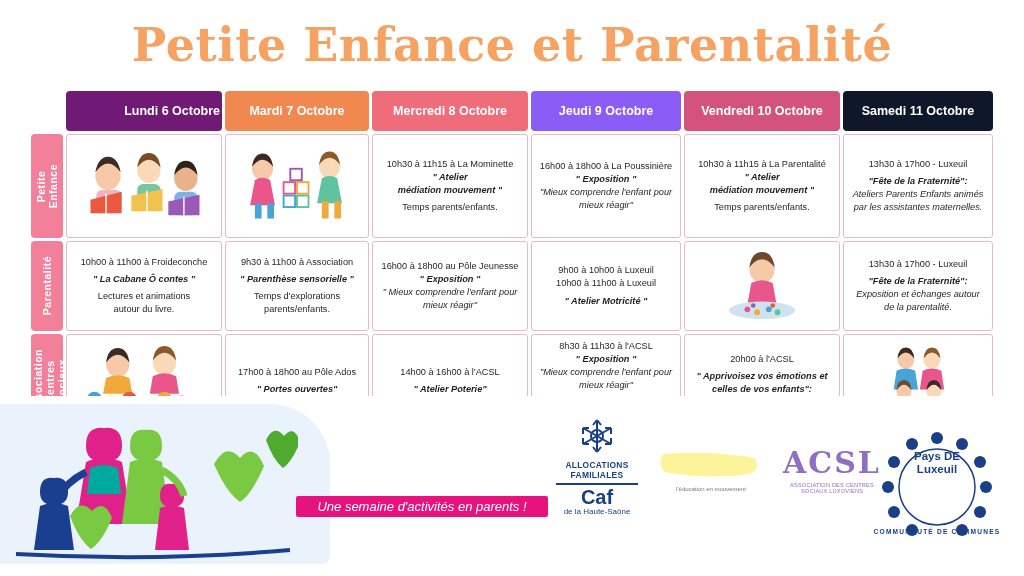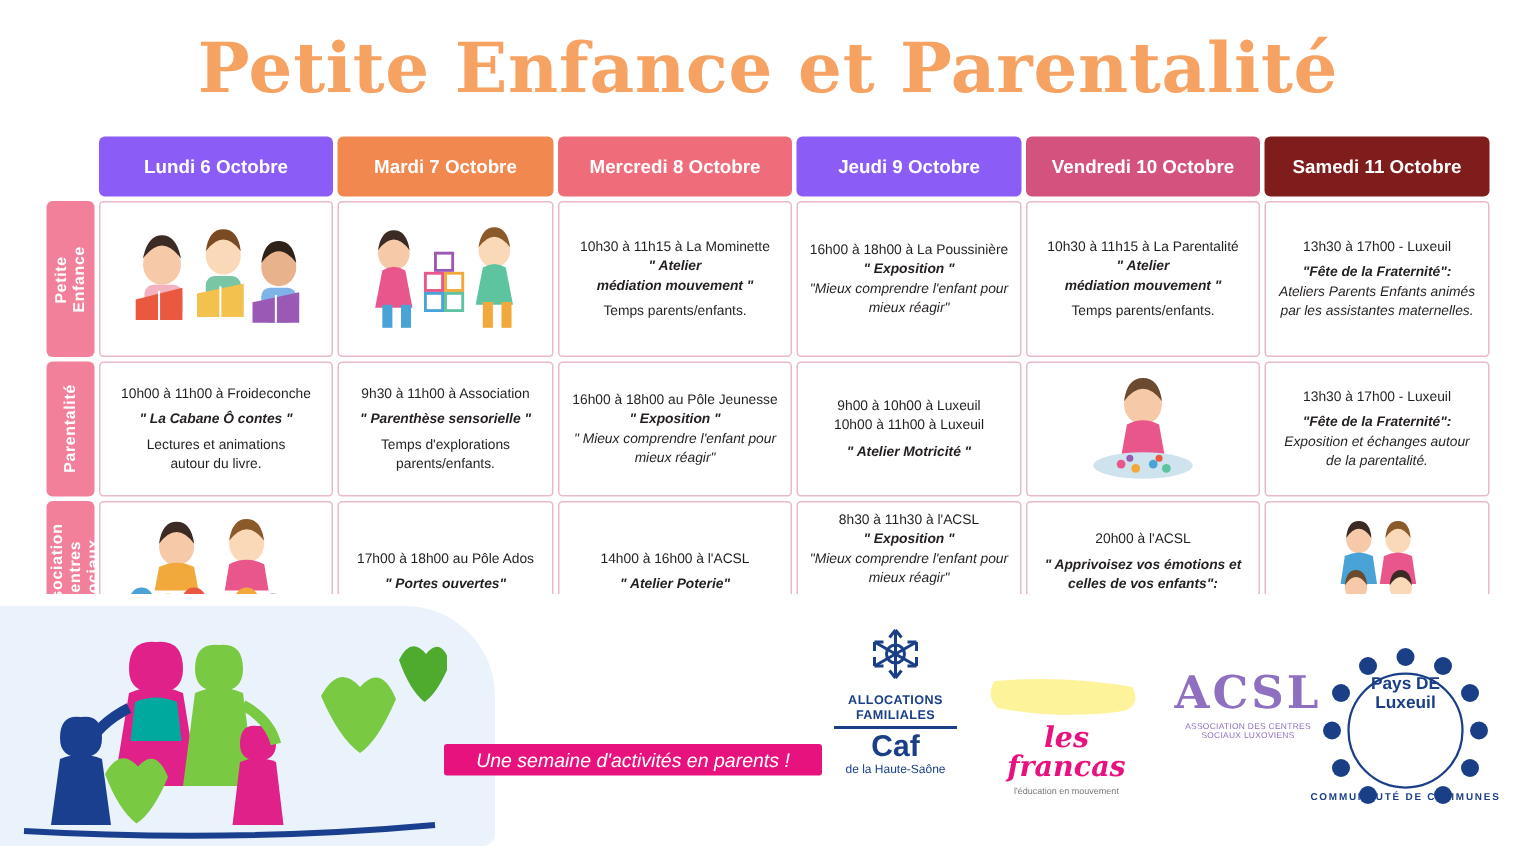--- a/index.html
+++ b/index.html
@@ -36,26 +36,26 @@
   .corner{width:48px;}
   .dayhead{
     height:32px;
     text-align:center;
     color:#ffffff;
     font-size:12.5px;
     font-weight:bold;
     border-radius:4px;
     padding:4px 2px;
   }
-  .d0{background:#8b5cf6;}
+  .d0{background:#701a75;text-align:right;}
   .d1{background:#f1884f;}
   .d2{background:#ef6d7a;}
   .d3{background:#8b5cf6;}
   .d4{background:#d4527e;}
-  .d5{background:#7f1d1d;}
+  .d5{background:#0f172a;}
 
   .rowlabel{
     width:26px;
     background:#f2809a;
     color:#ffffff;
     border-radius:4px;
     text-align:center;
     font-size:10.5px;
     font-weight:bold;
     line-height:1.15;
@@ -461,21 +461,20 @@
   <div class="rule"></div>
   <div class="caf">Caf</div>
   <div class="sub">de la
 Haute-Saône</div>
 </div>
 
 <div class="logo-francas">
   <svg width="104" height="26" viewBox="0 0 104 26">
     <path d="M4 2 q46 -4 92 4 q6 12 -6 16 q-40 6 -84 -2 q-8 -8 -2 -18z" fill="#fdf39a"></path>
   </svg>
-  <div class="fr">les francas</div>
   <div class="tag">l'éducation en mouvement</div>
 </div>
 
 <div class="logo-acsl">
   <div class="ac">ACSL</div>
   <div class="tag">ASSOCIATION DES CENTRES SOCIAUX LUXOVIENS</div>
 </div>
 
 <div class="logo-pays">
   <svg width="130" height="130" viewBox="0 0 130 130">

